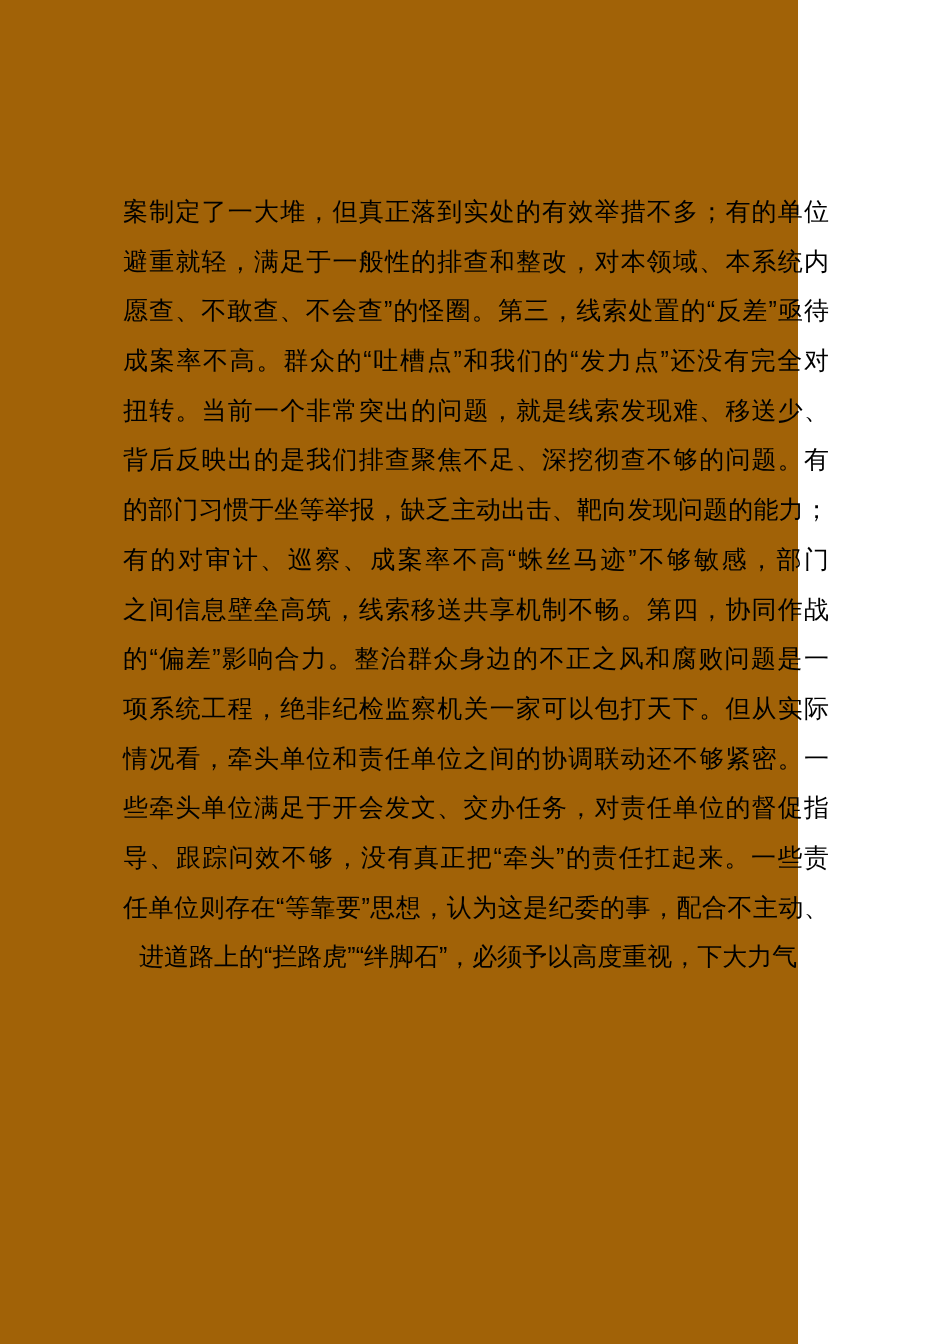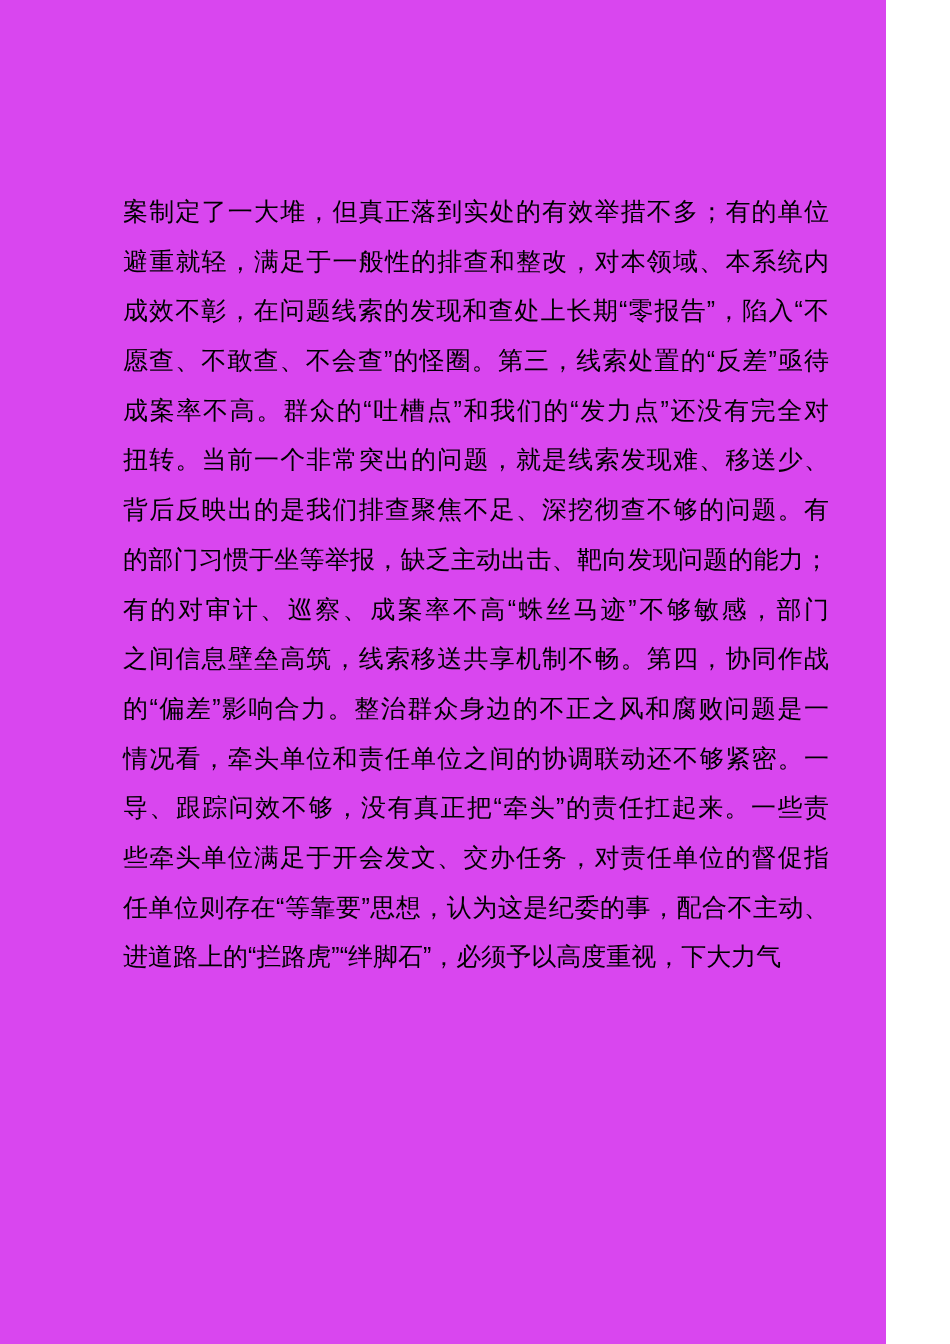--- a/index.html
+++ b/index.html
@@ -8,59 +8,60 @@
   }
   body {
     width: 950px;
     height: 1344px;
     background: #ffffff;
     overflow: hidden;
     font-family: "Liberation Sans", sans-serif;
   }
   .page {
     position: relative;
-    width: 886px;
+    width: 798px;
     height: 1344px;
-    background: #d946ef;
+    background: #a16207;
   }
   .text-block {
     position: absolute;
     left: 123px;
     top: 187px;
     width: 706px;
     color: #000000;
     font-size: 25px;
     line-height: 49.7px;
     font-family: "Liberation Sans", sans-serif;
   }
   .text-line {
     height: 49.7px;
     text-align: justify;
     text-align-last: justify;
     overflow: visible;
   }
   .text-line.last-line {
     text-align-last: left;
+    margin-left: 16px;
   }
 </style>
 </head>
 <body style="background: rgb(255, 255, 255);">
 
 <div class="page">
   <div class="text-block" style="color: rgb(0, 0, 0);">
       <div class="text-line">案制定了一大堆，但真正落到实处的有效举措不多；有的单位</div>
       <div class="text-line">避重就轻，满足于一般性的排查和整改，对本领域、本系统内</div>
-      <div class="text-line">成效不彰，在问题线索的发现和查处上长期“零报告”，陷入“不</div>
       <div class="text-line">愿查、不敢查、不会查”的怪圈。第三，线索处置的“反差”亟待</div>
       <div class="text-line">成案率不高。群众的“吐槽点”和我们的“发力点”还没有完全对</div>
       <div class="text-line">扭转。当前一个非常突出的问题，就是线索发现难、移送少、</div>
       <div class="text-line">背后反映出的是我们排查聚焦不足、深挖彻查不够的问题。有</div>
       <div class="text-line">的部门习惯于坐等举报，缺乏主动出击、靶向发现问题的能力；</div>
       <div class="text-line">有的对审计、巡察、成案率不高“蛛丝马迹”不够敏感，部门</div>
       <div class="text-line">之间信息壁垒高筑，线索移送共享机制不畅。第四，协同作战</div>
       <div class="text-line">的“偏差”影响合力。整治群众身边的不正之风和腐败问题是一</div>
+      <div class="text-line">项系统工程，绝非纪检监察机关一家可以包打天下。但从实际</div>
       <div class="text-line">情况看，牵头单位和责任单位之间的协调联动还不够紧密。一</div>
+      <div class="text-line">些牵头单位满足于开会发文、交办任务，对责任单位的督促指</div>
       <div class="text-line">导、跟踪问效不够，没有真正把“牵头”的责任扛起来。一些责</div>
-      <div class="text-line">些牵头单位满足于开会发文、交办任务，对责任单位的督促指</div>
       <div class="text-line">任单位则存在“等靠要”思想，认为这是纪委的事，配合不主动、</div>
       <div class="text-line last-line">进道路上的“拦路虎”“绊脚石”，必须予以高度重视，下大力气</div>
     </div>
 </div>
 
 </body></html>

